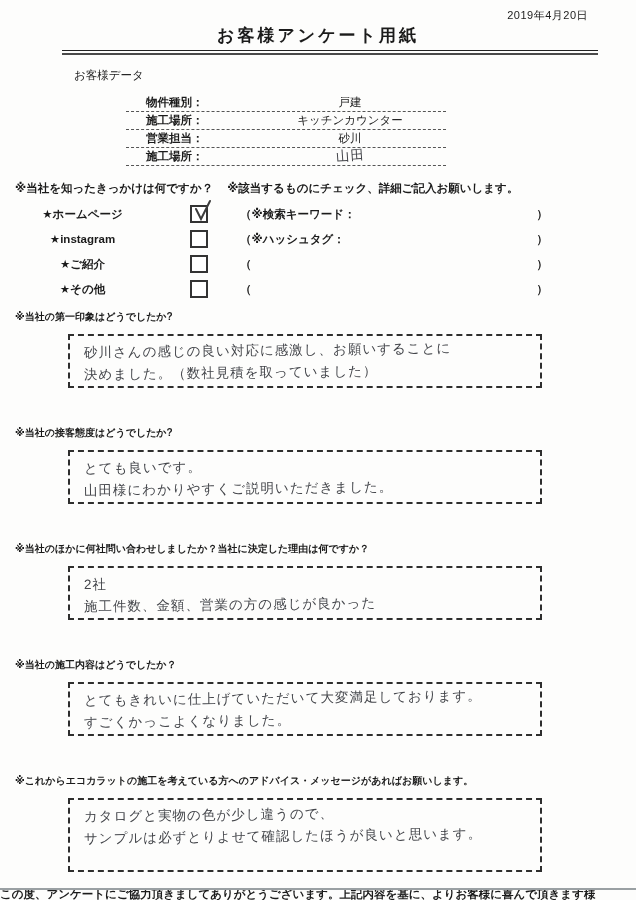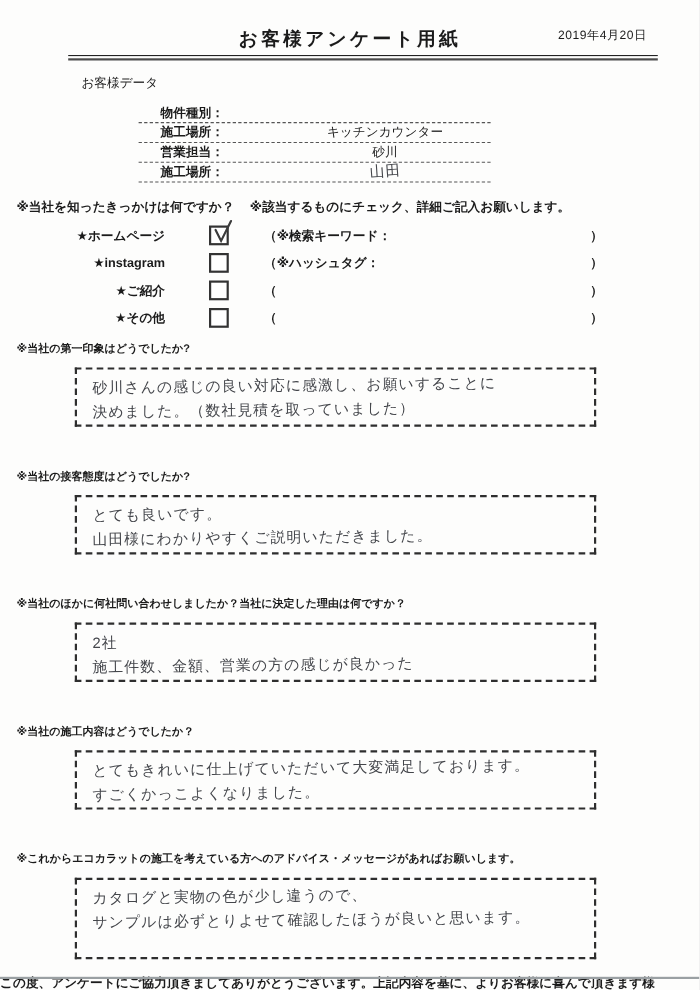--- a/index.html
+++ b/index.html
@@ -1,37 +1,37 @@
 <!DOCTYPE html>
 <html><head>
 <meta charset="utf-8">
 <style>
   html,body { margin:0; padding:0; background:#e8e8e8; }
   .page {
     position:relative; width:636px; height:900px; margin:0 auto;
     background:#fdfdfc; color:#1b1b1b; overflow:hidden;
     font-family:"Liberation Sans","DejaVu Sans",sans-serif;
   }
-  .date { position:absolute; top:24px; right:48px; font-size:11px; letter-spacing:.5px; }
+  .date { position:absolute; top:8px; right:48px; font-size:11px; letter-spacing:.5px; }
   .title { margin-top:24px; text-align:center; font-size:17px; font-weight:bold; letter-spacing:3px; }
   .title-rule { margin:3px 38px 0 62px; height:2px; border-top:1px solid #222; border-bottom:2px solid #4a4a4a; }
   .cust-heading { margin:13px 0 0 74px; font-size:11.5px; font-weight:normal; }
 
   .cust-table { margin:11px 0 0 126px; width:320px; font-size:11.5px; }
   .cust-row { display:flex; align-items:center; height:17px; border-bottom:1px dashed #555; }
   .cust-label { width:108px; padding-left:20px; font-weight:bold; }
   .cust-value { flex:1; text-align:center; }
 
   .hand { color:#44464b; letter-spacing:1px; transform:rotate(-.7deg); transform-origin:left center; }
   .hand-name { font-size:13.5px; transform:rotate(-4deg); display:inline-block; }
 
   .ref-question { margin:15px 0 0 15px; display:flex; gap:14px; font-size:11.5px; font-weight:bold; }
   .opt-row { display:flex; align-items:center; margin:10px 0 0 15px; height:16px; }
   .opt-row + .opt-row { margin-top:9px; }
-  .opt-label { width:135px; text-align:right; font-size:11.5px; font-weight:bold; }
+  .opt-label { width:135px; text-align:center; font-size:11.5px; font-weight:bold; }
   .checkbox { position:relative; width:14px; height:14px; border:2px solid #333; margin-left:40px; background:#fff; }
   .check-svg { position:absolute; left:0px; top:-8px; }
   .paren { margin-left:32px; width:308px; display:flex; justify-content:space-between; font-size:11.5px; font-weight:bold; }
 
   .q { margin:38px 0 0 15px; font-size:10px; font-weight:bold; }
   .q.first { margin-top:13px; }
   .answer-box {
     margin:10px 0 0 68px; width:442px; border:2px dashed #2e2e2e;
     padding:6px 14px; height:38px;
   }
@@ -48,20 +48,21 @@
 
   <div class="date">2019年4月20日</div>
   <div class="title">お客様アンケート用紙</div>
   <div class="title-rule"></div>
 
   <div class="cust-heading">お客様データ</div>
 
   <div class="cust-table">
     <div class="cust-row">
       <span class="cust-label">物件種別：</span>
+      <span class="cust-value">戸建</span>
     </div>
     <div class="cust-row">
       <span class="cust-label">施工場所：</span>
       <span class="cust-value">キッチンカウンター</span>
     </div>
     <div class="cust-row">
       <span class="cust-label">営業担当：</span>
       <span class="cust-value">砂川</span>
     </div>
     <div class="cust-row">

